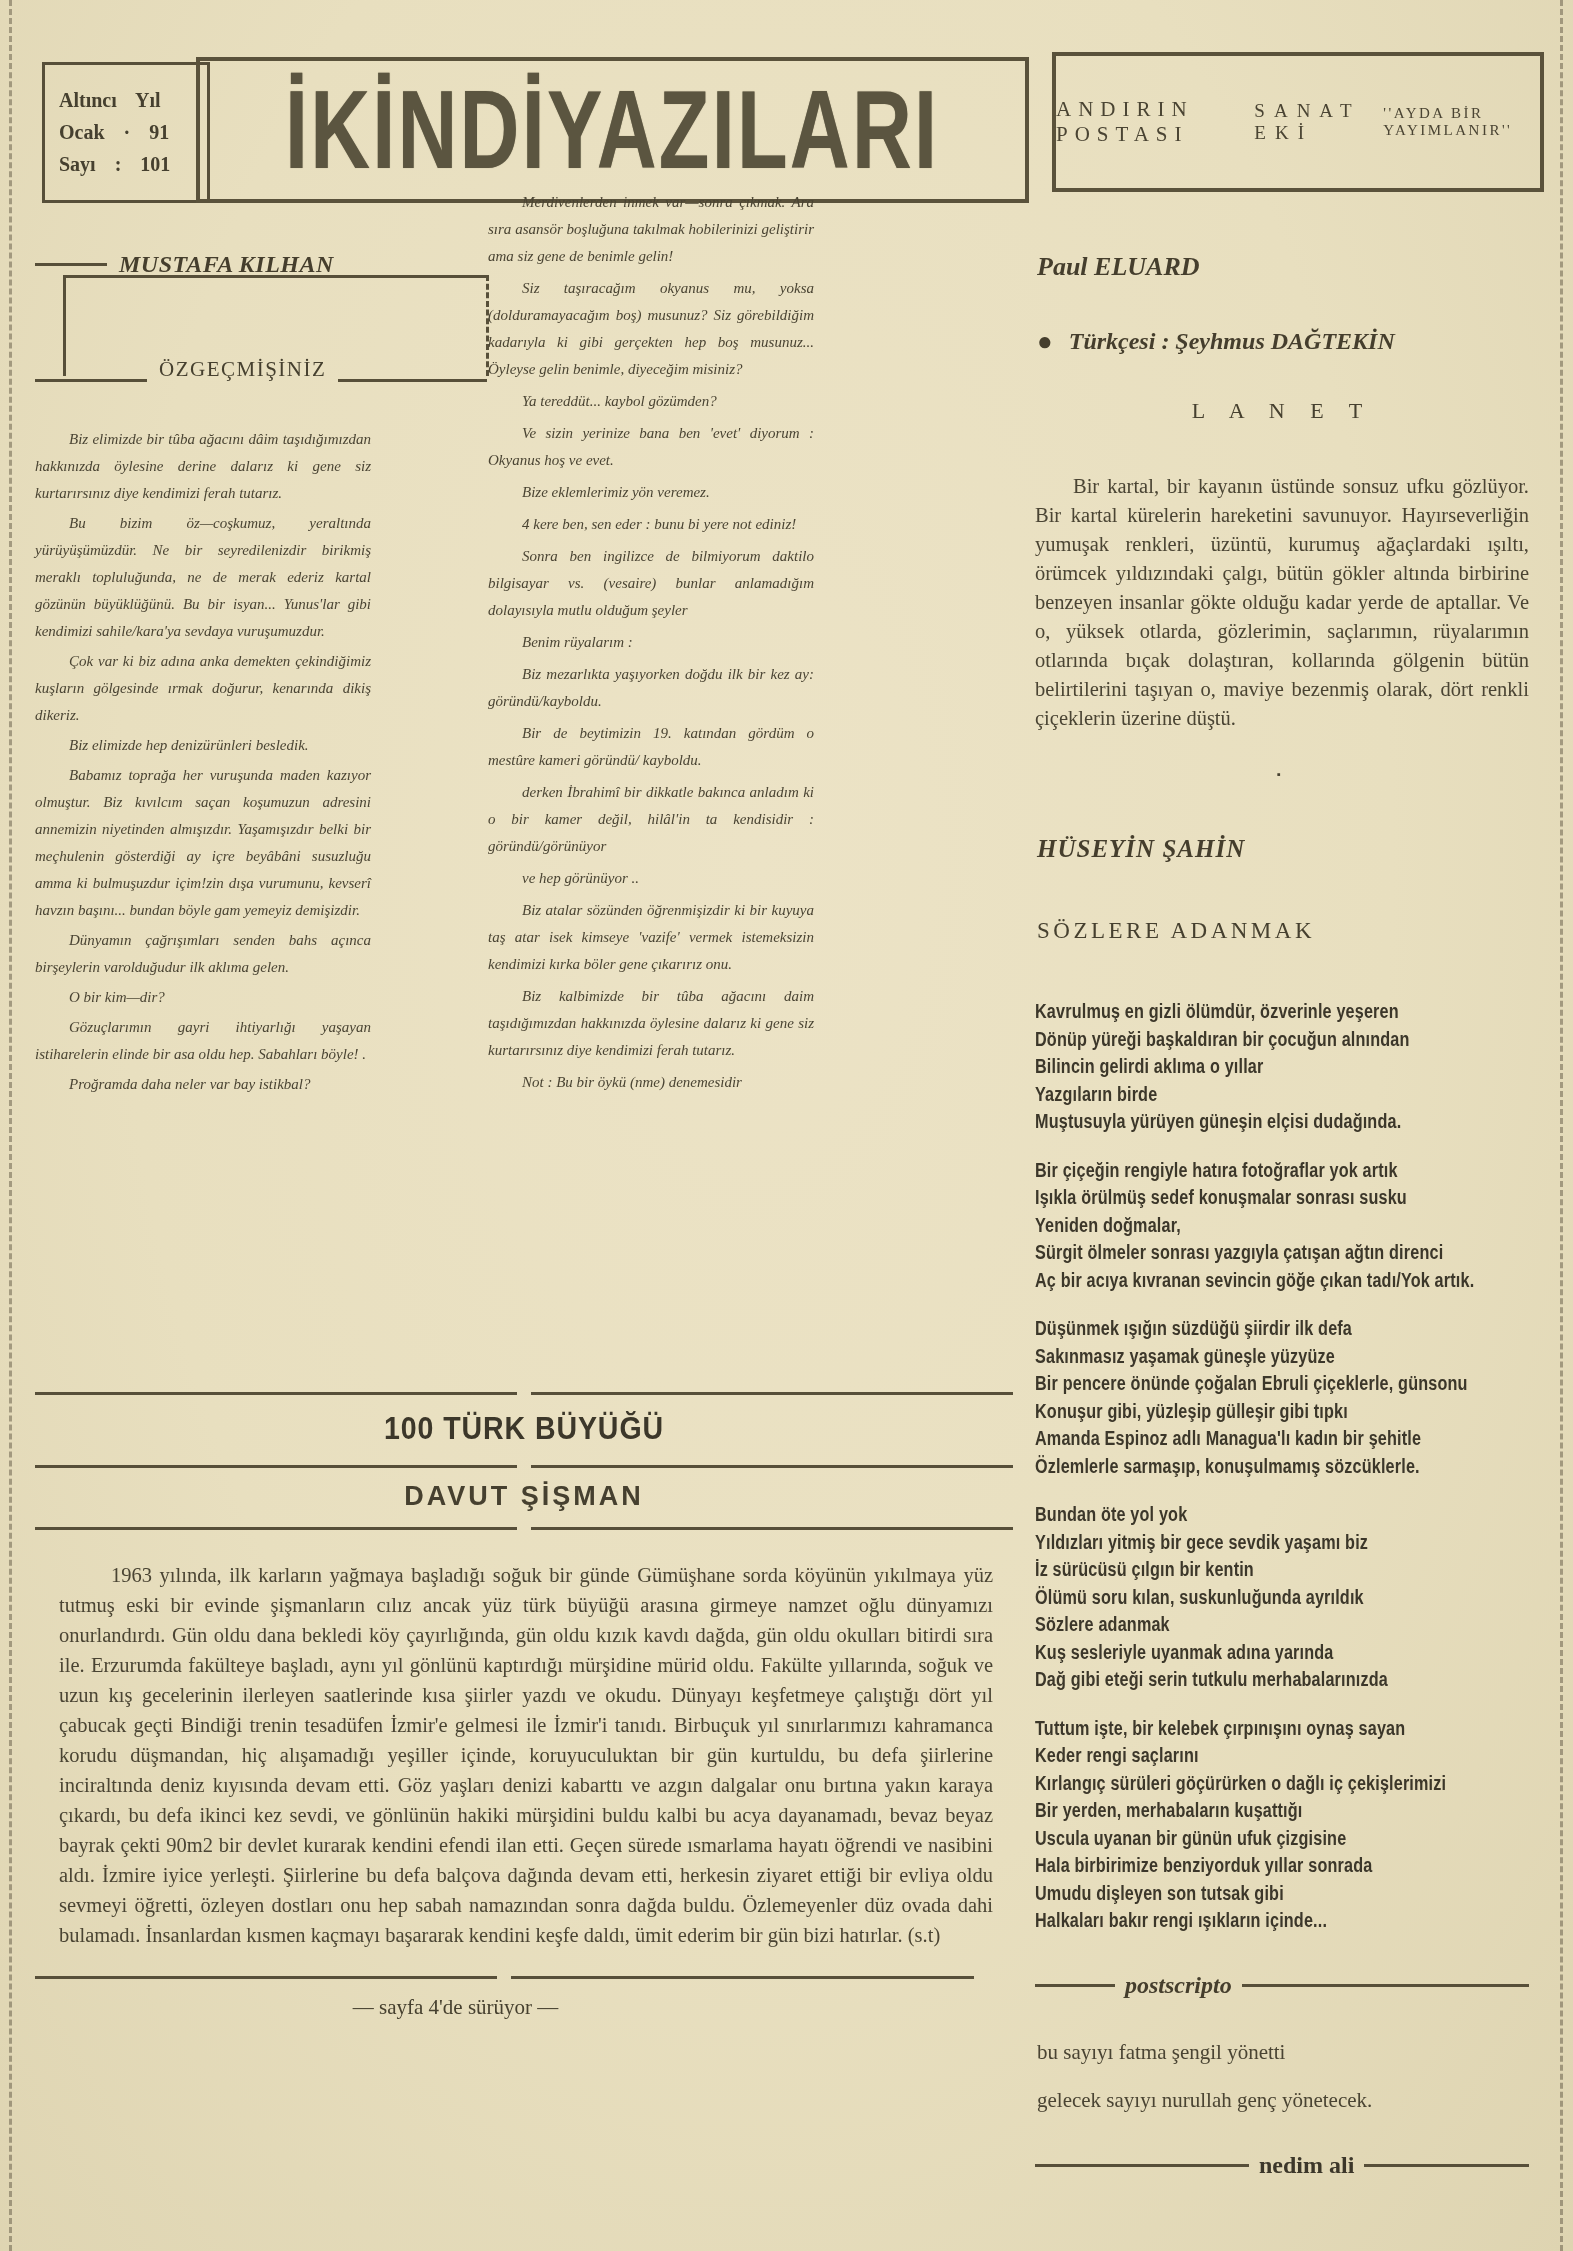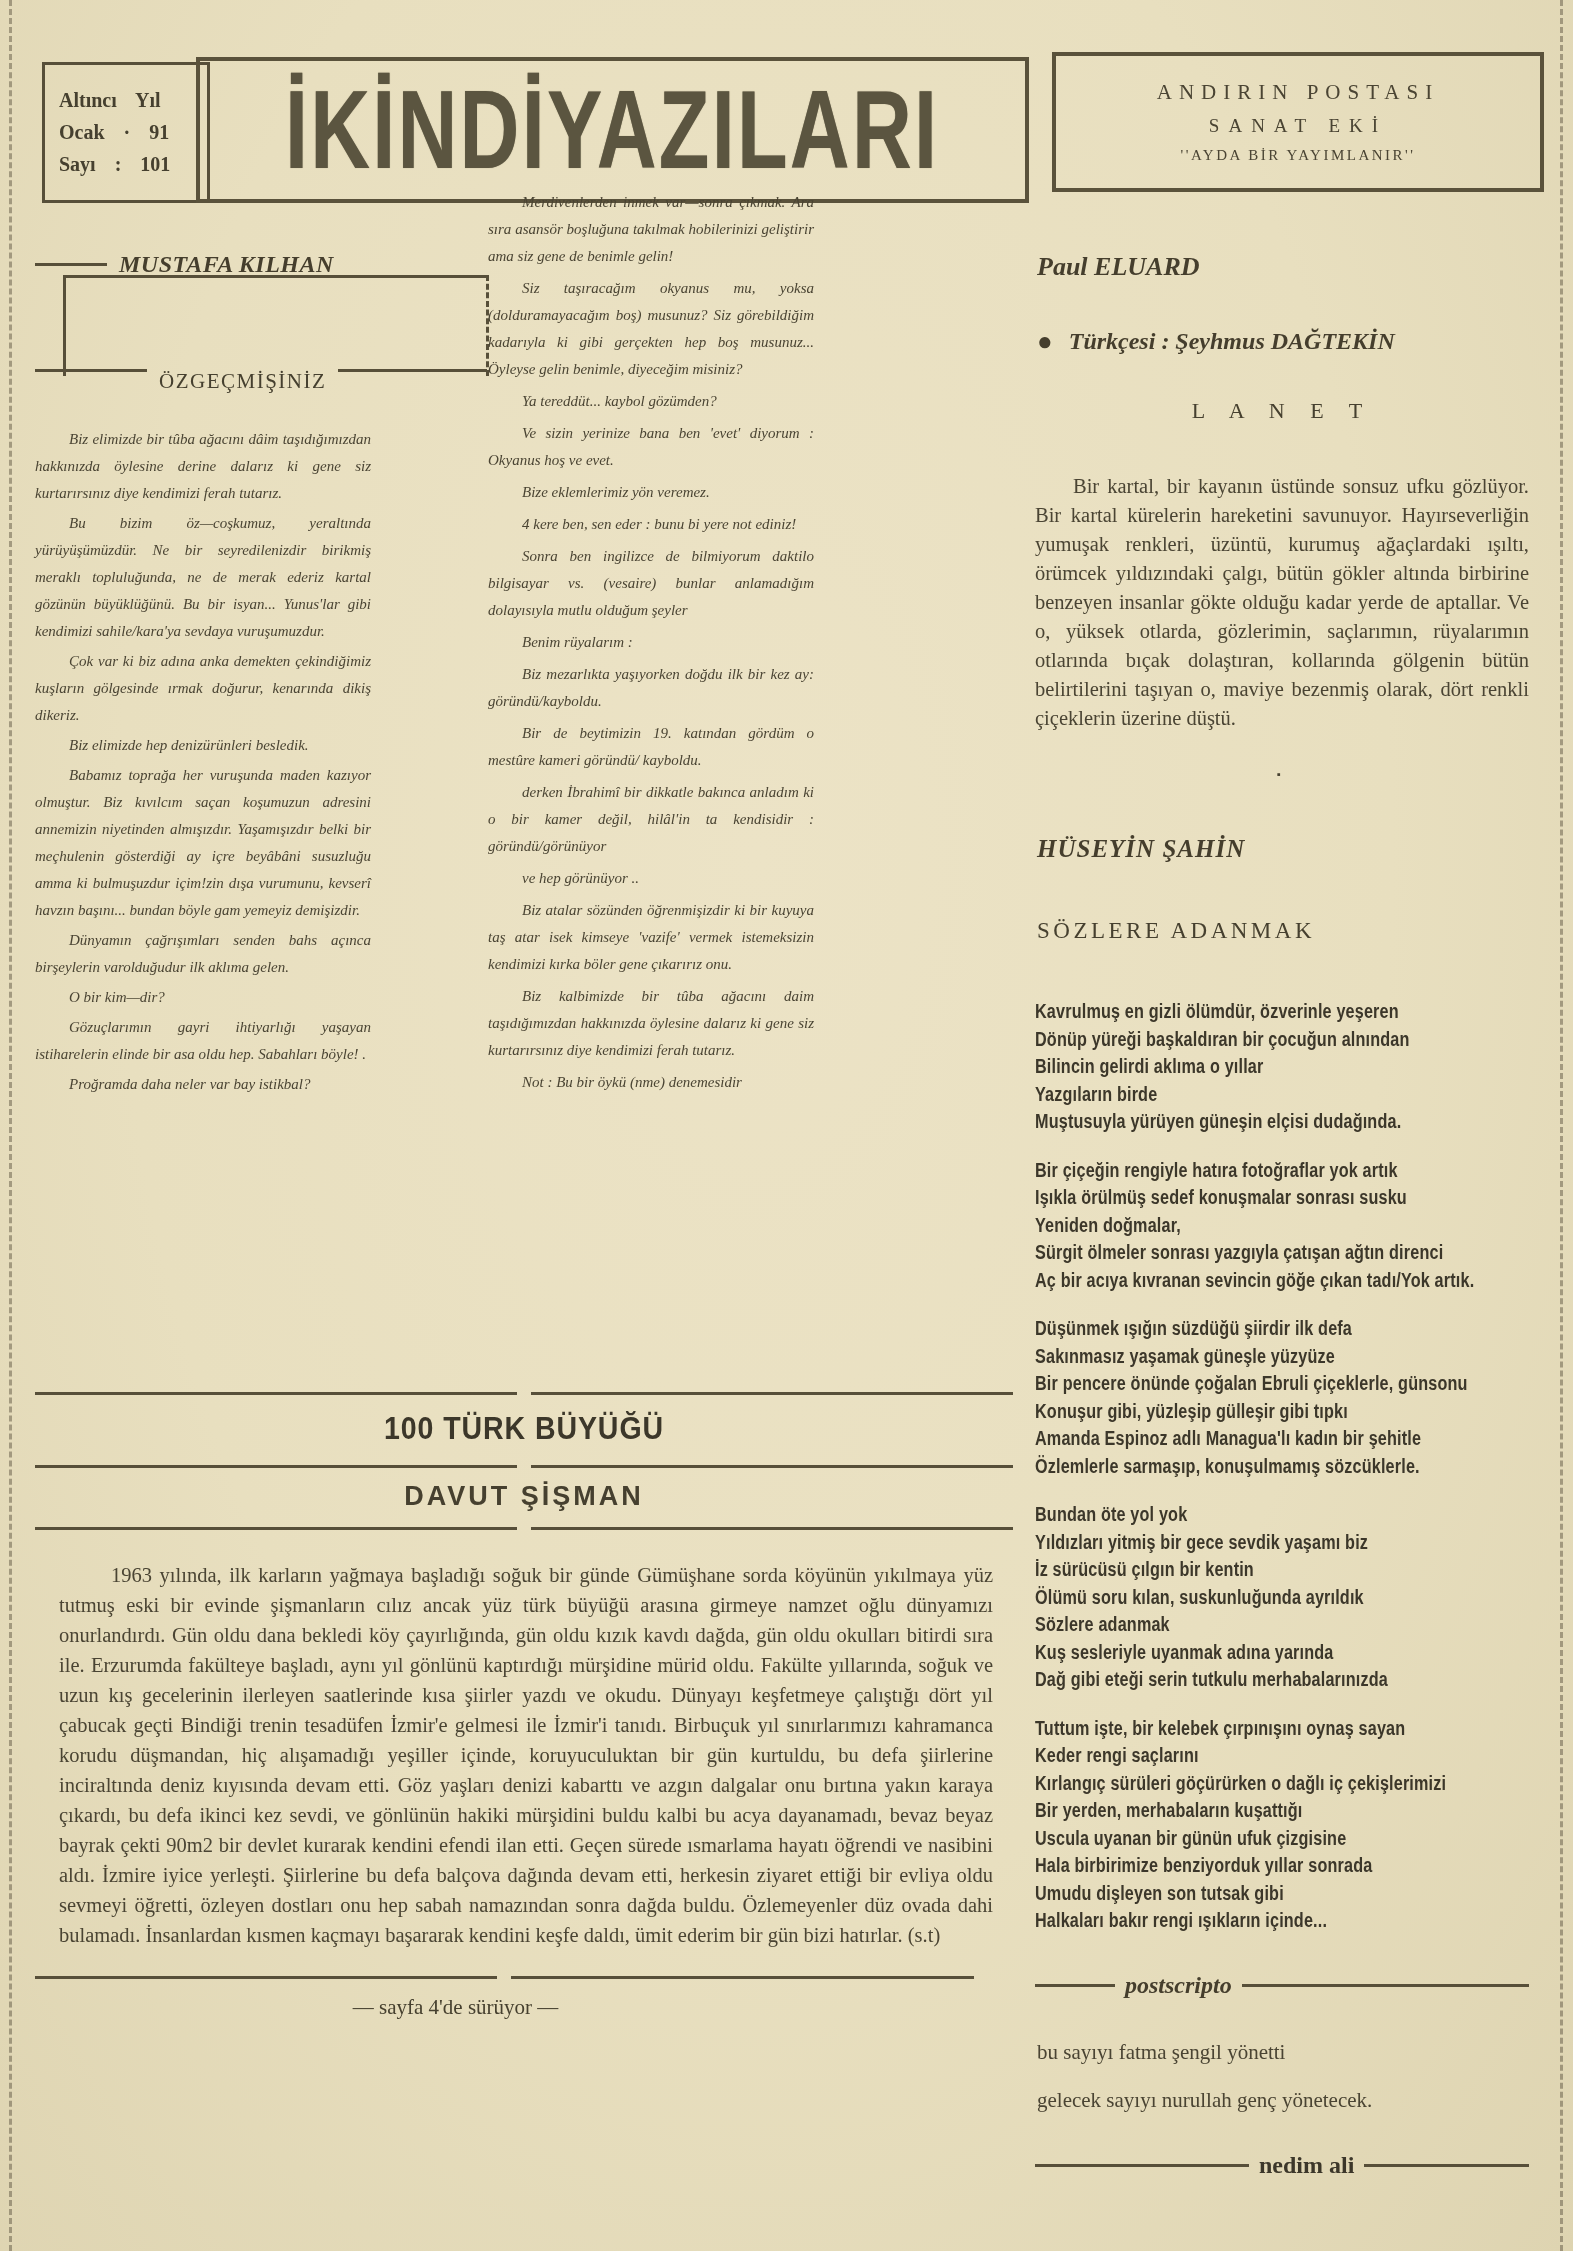--- a/index.html
+++ b/index.html
@@ -15,32 +15,32 @@
   
   .issue-box{position:absolute;left:42px;top:62px;width:168px;height:141px;border:3px solid #574f39;
     display:flex;flex-direction:column;justify-content:center;gap:9px;padding:0 14px;box-sizing:border-box;}
   .issue-box .iline{font-weight:bold;font-size:20px;word-spacing:14px;white-space:nowrap;color:#46402f;}
   .logo-box{position:absolute;left:196px;top:57px;width:833px;height:146px;border:4px solid #5a523b;
     box-sizing:border-box;display:flex;align-items:center;justify-content:center;overflow:hidden;}
   .logo{font-family:"Liberation Sans", sans-serif;font-weight:700;font-size:112px;letter-spacing:3px;
     color:#5b5540;transform:scaleX(.74);transform-origin:center;white-space:nowrap;line-height:1;
     text-shadow:0 0 1px rgba(90,82,59,.6);}
   .pub-box{position:absolute;left:1052px;top:52px;width:492px;height:140px;border:4px solid #5a523b;
-    box-sizing:border-box;display:flex;flex-direction:column;align-items:center;justify-content:center;gap:10px;}
+    box-sizing:border-box;display:flex;flex-direction:row;align-items:center;justify-content:center;gap:10px;}
   .pub-1{font-size:21px;letter-spacing:7px;color:#4a4433;}
   .pub-2{font-size:19px;letter-spacing:9px;color:#4a4433;}
   .pub-3{font-size:15px;letter-spacing:2.5px;color:#4a4433;}
   
   .col-left{position:absolute;left:35px;top:245px;width:455px;}
   .byline-row{position:absolute;left:0;top:6px;display:flex;align-items:center;gap:12px;}
   .byline-row .rule{width:72px;}
   .byline{font-weight:bold;font-style:italic;font-size:24px;letter-spacing:.5px;color:#453e2d;white-space:nowrap;}
   .photo-box{position:absolute;left:28px;top:30px;width:420px;height:98px;
     border-left:3px solid #574f39;border-top:3px solid #574f39;border-right:3px dashed #574f39;}
-  .ozgecmis-row{position:absolute;left:0;top:112px;width:452px;display:flex;align-items:flex-start;gap:12px;margin-top:12px;}
+  .ozgecmis-row{position:absolute;left:0;top:112px;width:452px;display:flex;align-items:flex-end;gap:12px;}
   .ozgecmis-row .rule{width:112px;}
   .ozgecmis-row .rule.grow{flex:1;width:auto;}
   .section-title{font-size:21px;letter-spacing:1.5px;color:#46402f;white-space:nowrap;}
   .body-left{position:absolute;left:0;top:178px;width:336px;}
   .body-text p{margin:3px 0;text-indent:34px;text-align:justify;font-size:15px;line-height:27px;font-style:italic;}
   .col-mid{position:absolute;left:488px;top:184px;width:326px;}
   .col-mid p{margin:5px 0;}
   .col-right{position:absolute;left:1035px;top:250px;width:494px;height:1990px;}
   .poet{position:absolute;top:2px;left:2px;font-weight:bold;font-style:italic;font-size:26px;color:#453e2d;}
   .translator-row{position:absolute;top:78px;left:2px;display:flex;align-items:center;gap:16px;}

